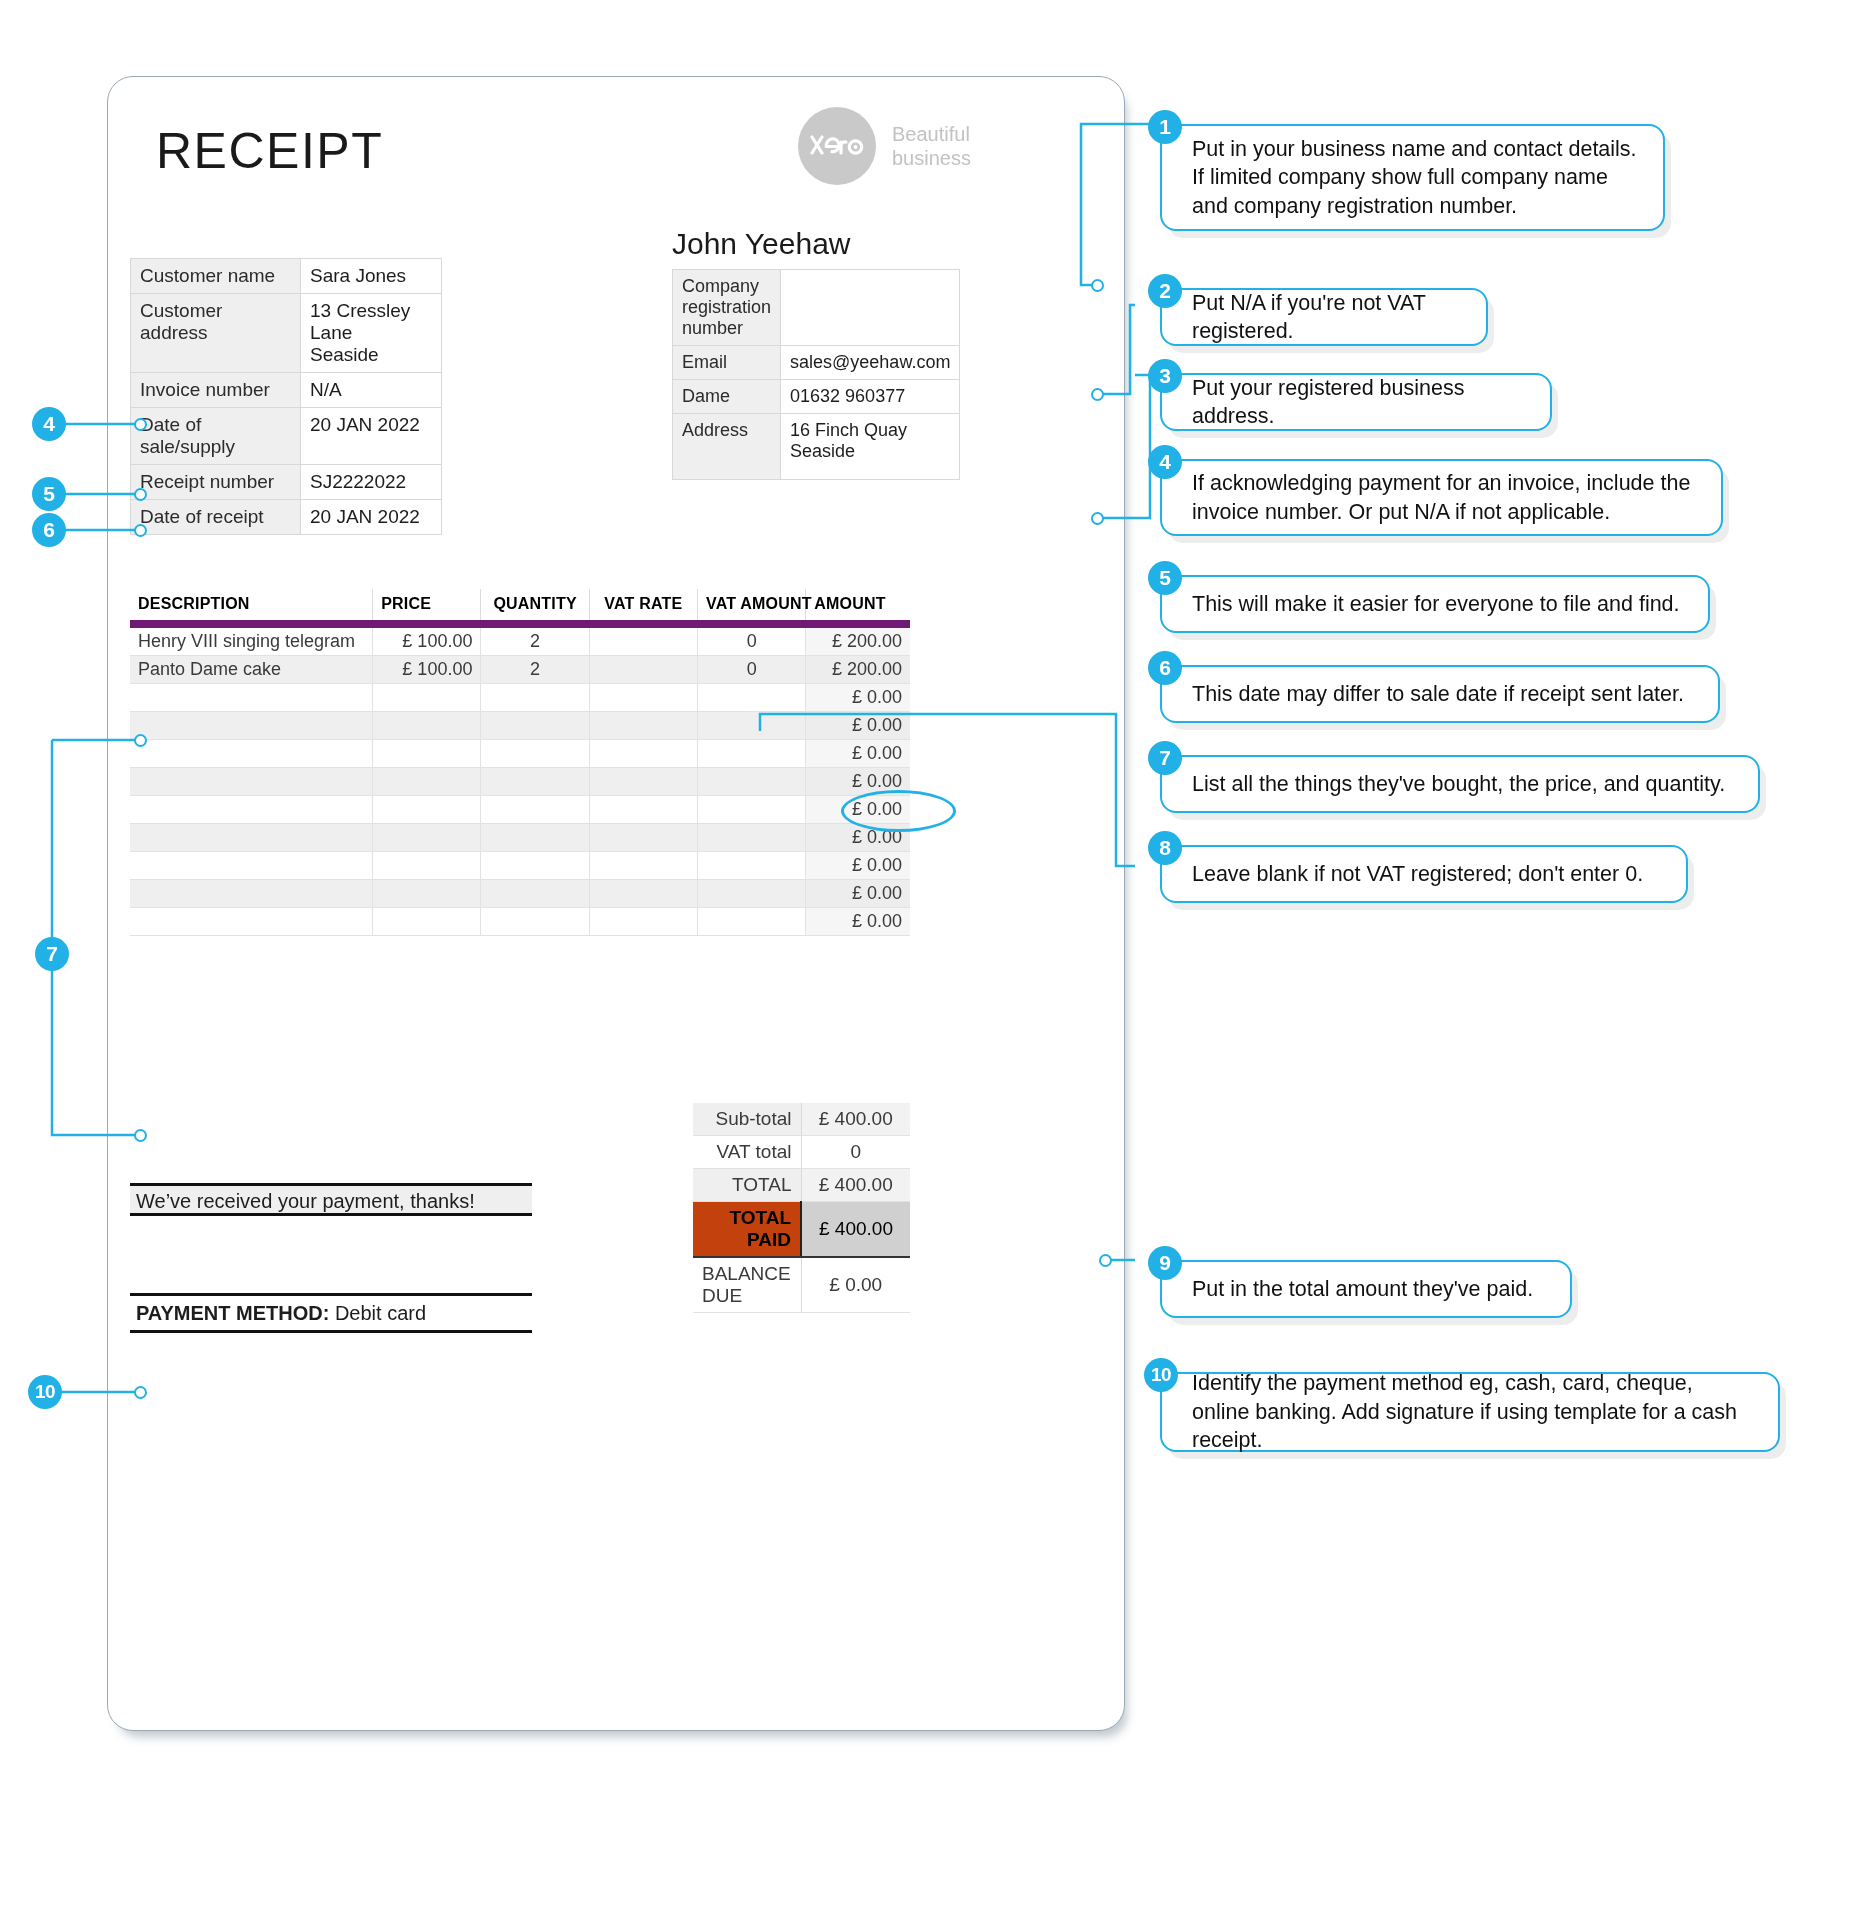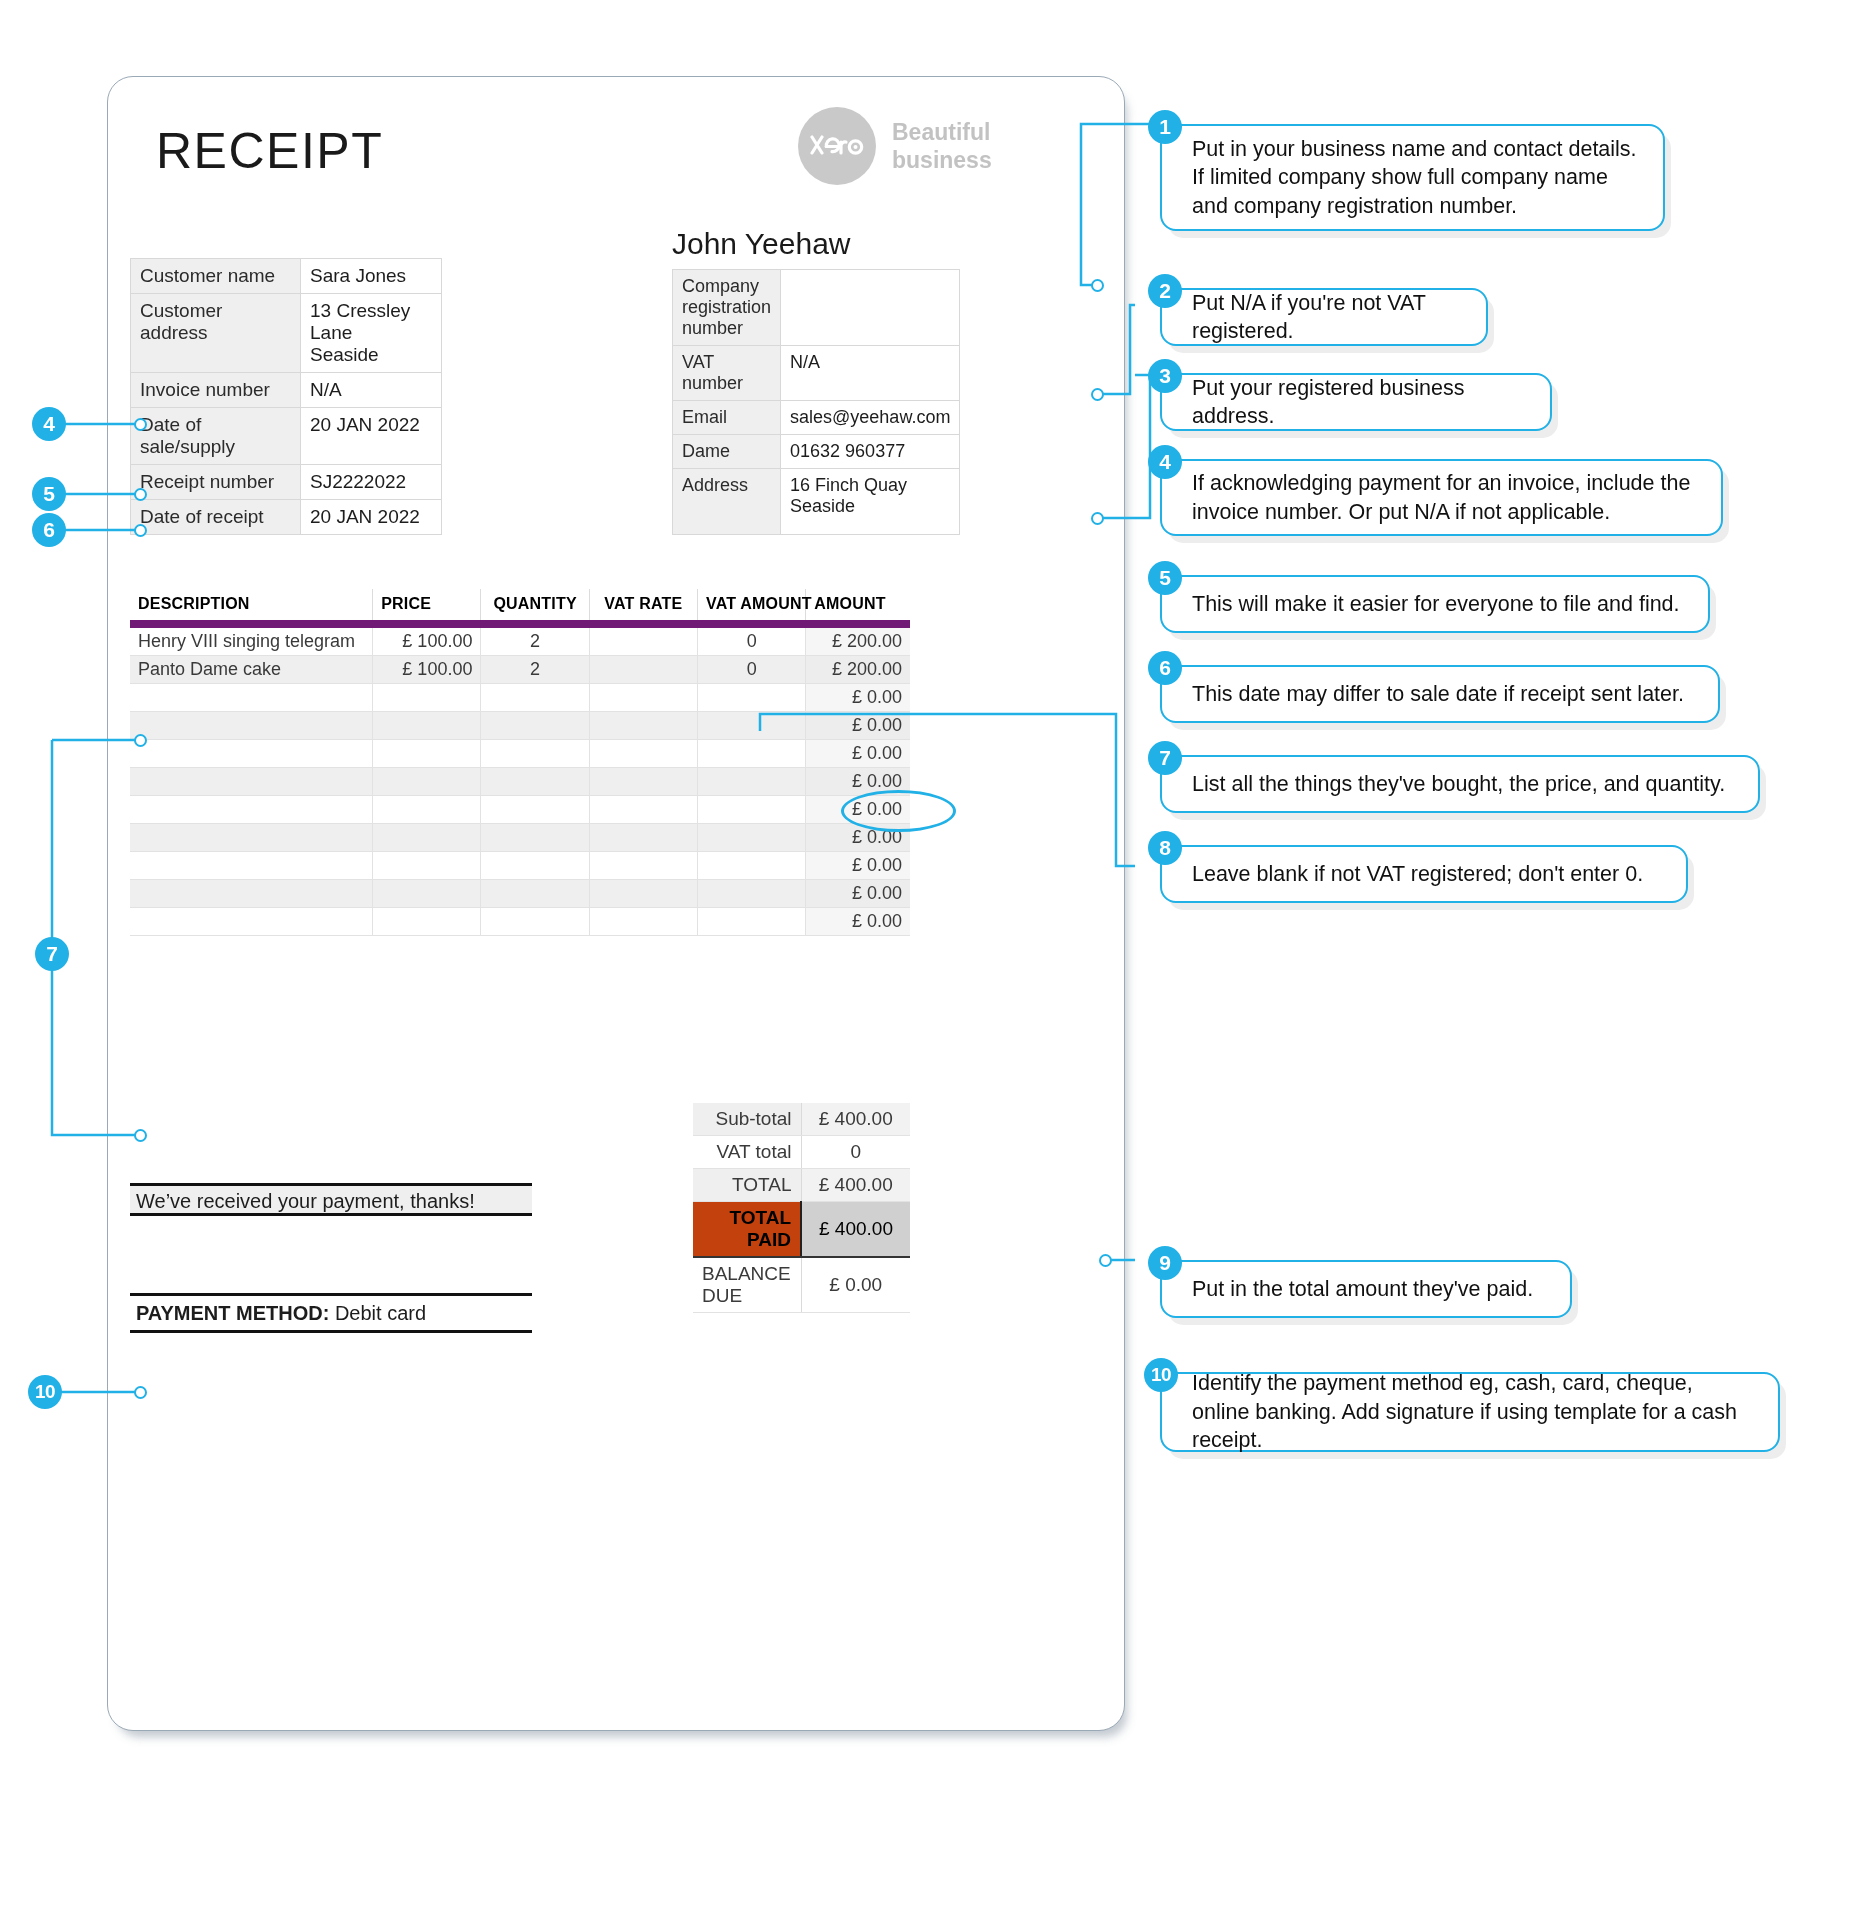--- a/index.html
+++ b/index.html
@@ -28,21 +28,21 @@
     font-size:50px; letter-spacing:1.5px; color:#1a1a1a; font-weight:400;
   }
 
   
   #logo { position:absolute; left:690px; top:30px; display:flex; align-items:center; gap:16px;}
   #logo .circ {
     width:78px; height:78px; border-radius:50%; background:#c9c9c9;
     display:flex; align-items:center; justify-content:center;
   }
   #logo .circ svg { display:block; }
-  #logo .tag { color:#c2c2c2; font-weight:bold; font-size:23px; line-height:1.22; }
+  #logo .tag { color:#c2c2c2; font-weight:normal; font-size:20px; line-height:1.22; }
 
   
   table.info { border-collapse:collapse; position:absolute; }
   table.info td { border:1px solid #d8d8d8; padding:6px 9px; font-size:19px; color:#1d1d1d; vertical-align:top;}
   table.info td.lbl { background:#efefef; color:#2b2b2b; }
   table.info td.val { background:#fff; }
 
   
   #custTable { left:22px; top:181px; width:312px; }
   #custTable td.lbl { width:170px; }
@@ -192,24 +192,20 @@
     </tr>
   </tbody>
     </table>
 
   <div id="bizName">John Yeehaw</div>
   <table class="info" id="bizTable">
     <tbody>
         <tr>
       <td class="lbl" style="height:68px">Company registration number</td>
       <td class="val"></td>
-    </tr>
-    <tr>
-      <td class="lbl" style="height:52px">VAT number</td>
-      <td class="val">N/A</td>
     </tr>
     <tr>
       <td class="lbl">Email</td>
       <td class="val">sales@yeehaw.com</td>
     </tr>
     <tr>
       <td class="lbl">Dame</td>
       <td class="val">01632 960377</td>
     </tr>
     <tr>

